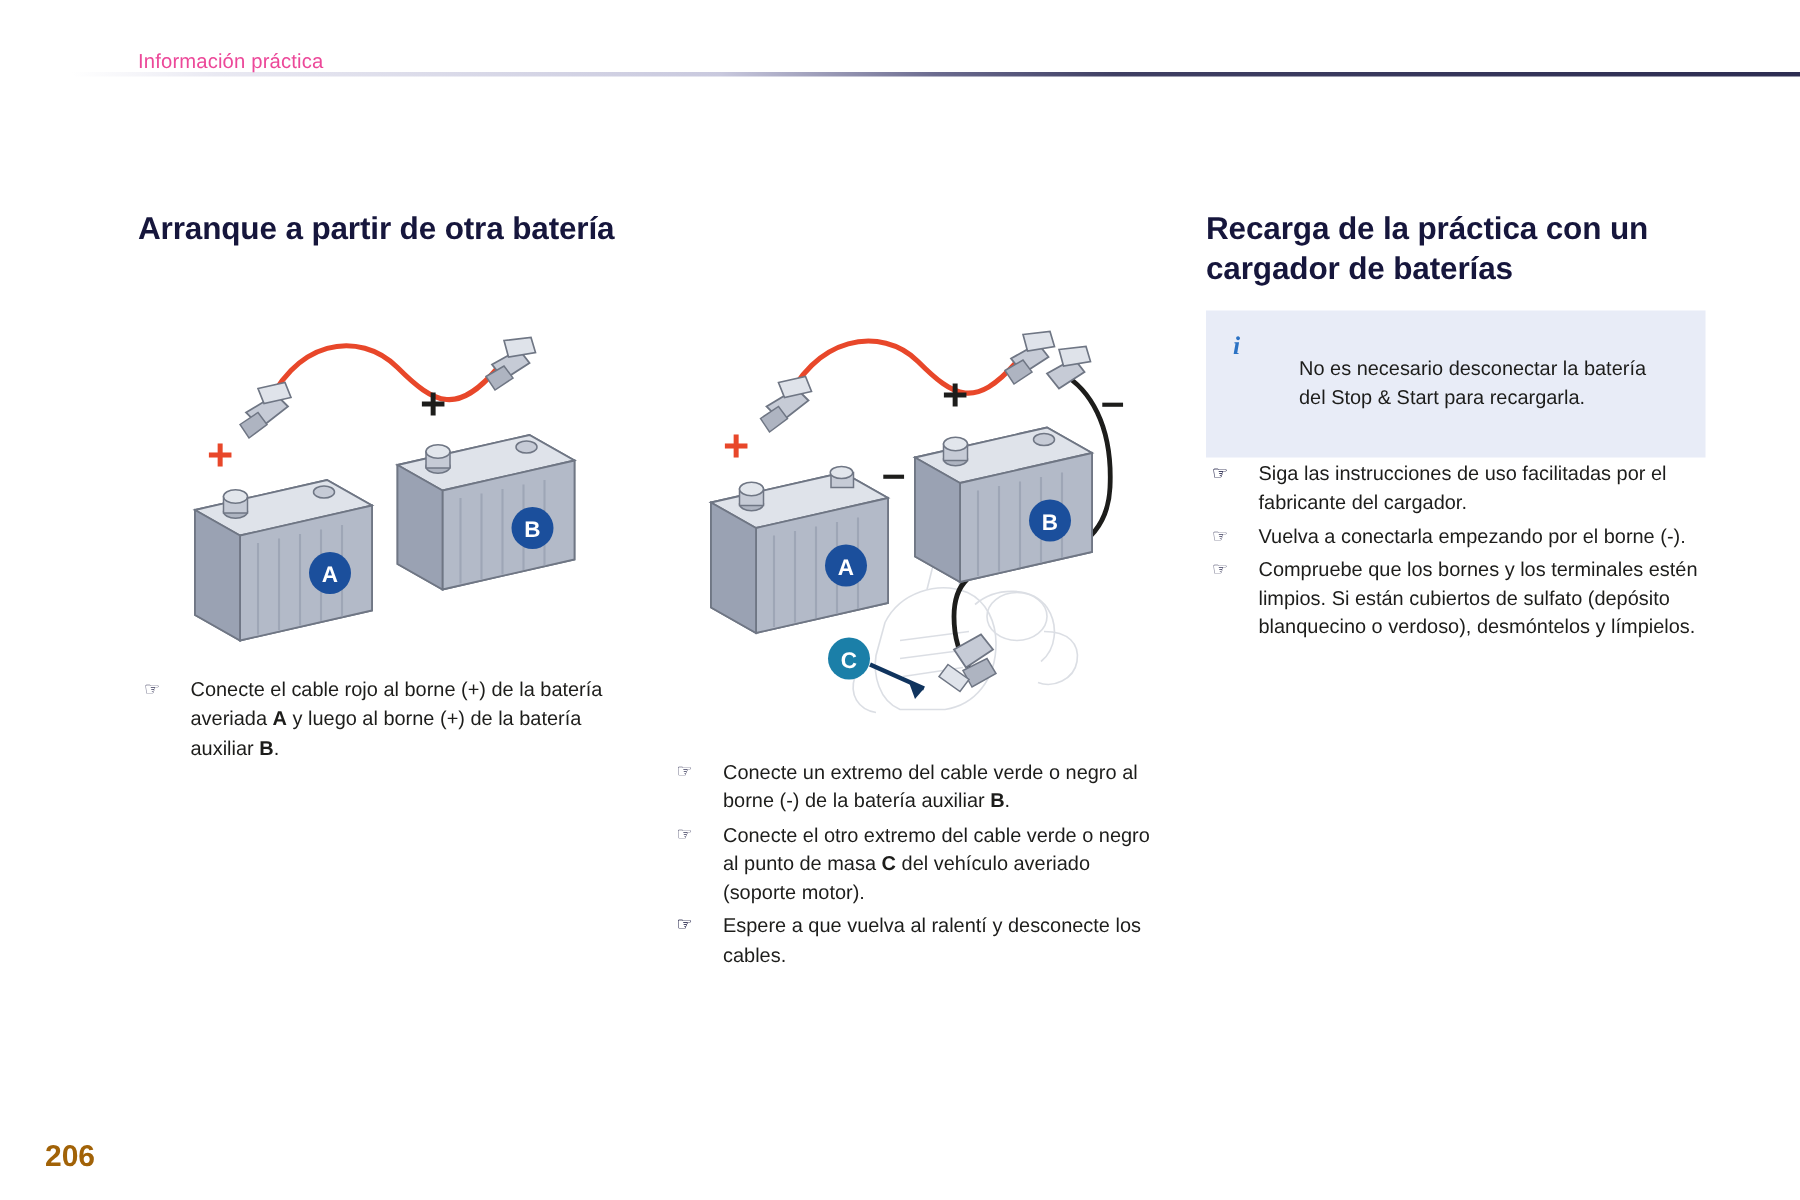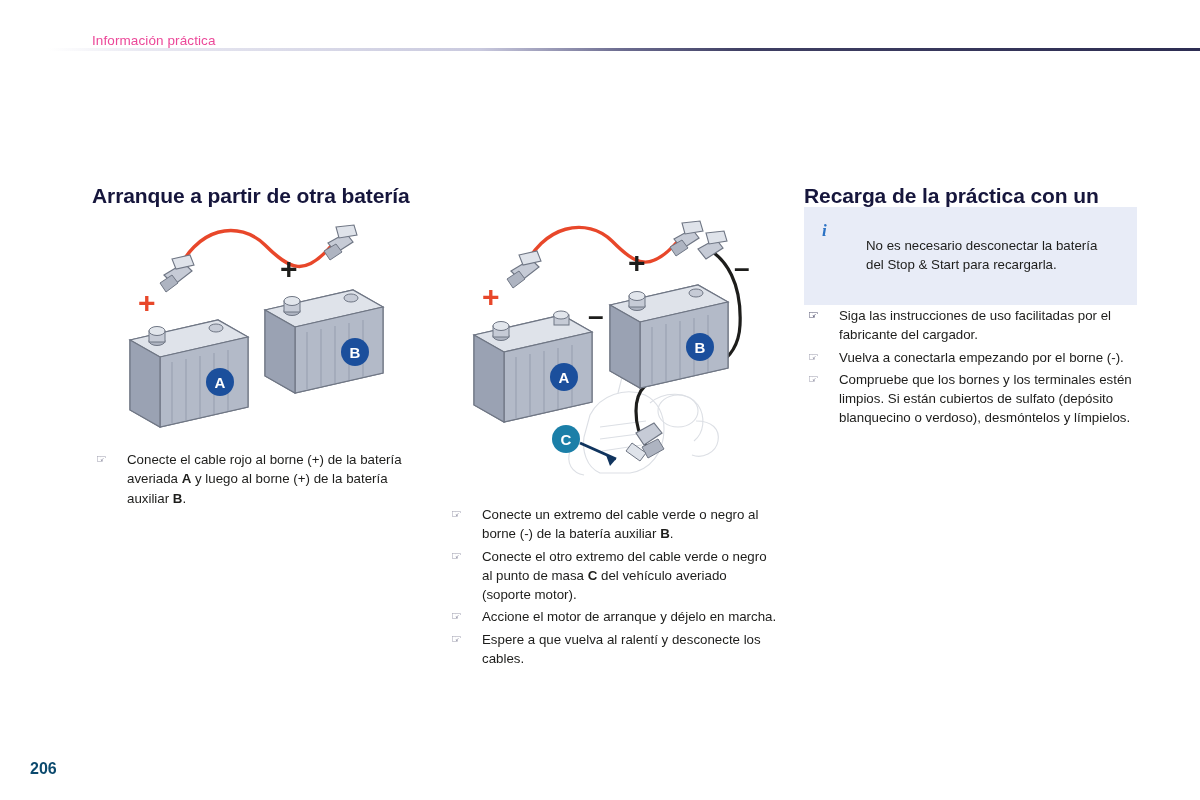--- a/index.html
+++ b/index.html
@@ -32,33 +32,32 @@
     font-size: 13.5px;
     color: #ec4899;
     letter-spacing: 0.1px;
   }
 
   
   #page-number {
     position: absolute;
     left: 30px;
     top: 760px;
-    font-size: 16px;
+    font-size: 20px;
     font-weight: bold;
-    color: #0c4a6e;
+    color: #a16207;
   }
 
   
   .col-heading {
     font-size: 21px;
     font-weight: bold;
     color: #16163c;
     line-height: 1.28;
     letter-spacing: -0.1px;
-    margin-top: 43px;
   }
 
   #col-left {
     position: absolute;
     left: 92px;
     top: 140px;
     width: 330px;
   }
   #col-right {
     position: absolute;
@@ -305,21 +304,20 @@
     <li>
       <span class="bullet-glyph">☞</span>
       <span>Conecte un extremo del cable verde o negro al borne (-) de la batería auxiliar <b>B</b>.</span>
     </li>
     <li>
       <span class="bullet-glyph">☞</span>
       <span>Conecte el otro extremo del cable verde o negro al punto de masa <b>C</b> del vehículo averiado (soporte motor).</span>
     </li>
     <li>
       <span class="bullet-glyph">☞</span>
-      <span>Accione el motor de arranque y déjelo en marcha.</span>
     </li>
     <li>
       <span class="bullet-glyph">☞</span>
       <span>Espere a que vuelva al ralentí y desconecte los cables.</span>
     </li>
   </ul>
 </div>
 
 <div id="col-right">
   <div class="col-heading">Recarga de la práctica con un cargador de baterías</div>

